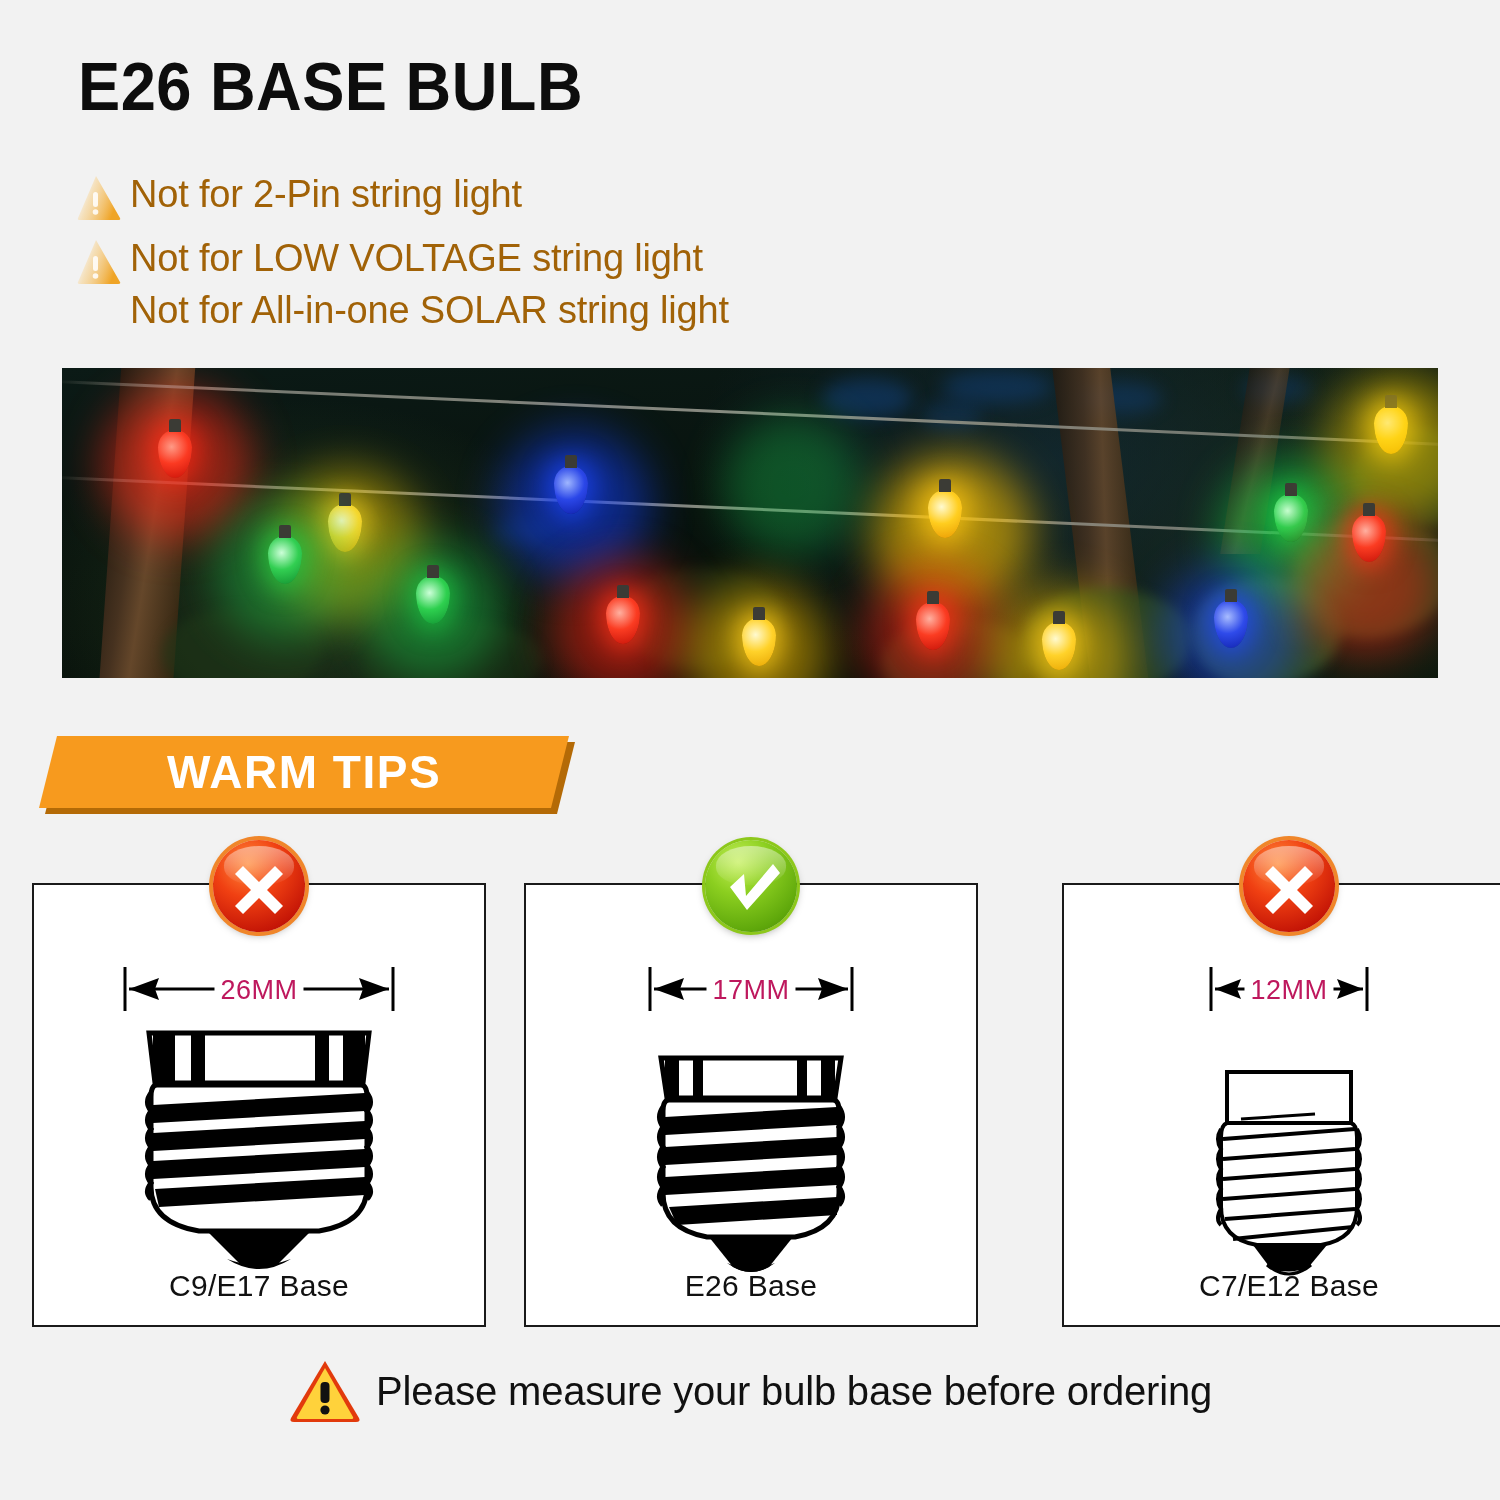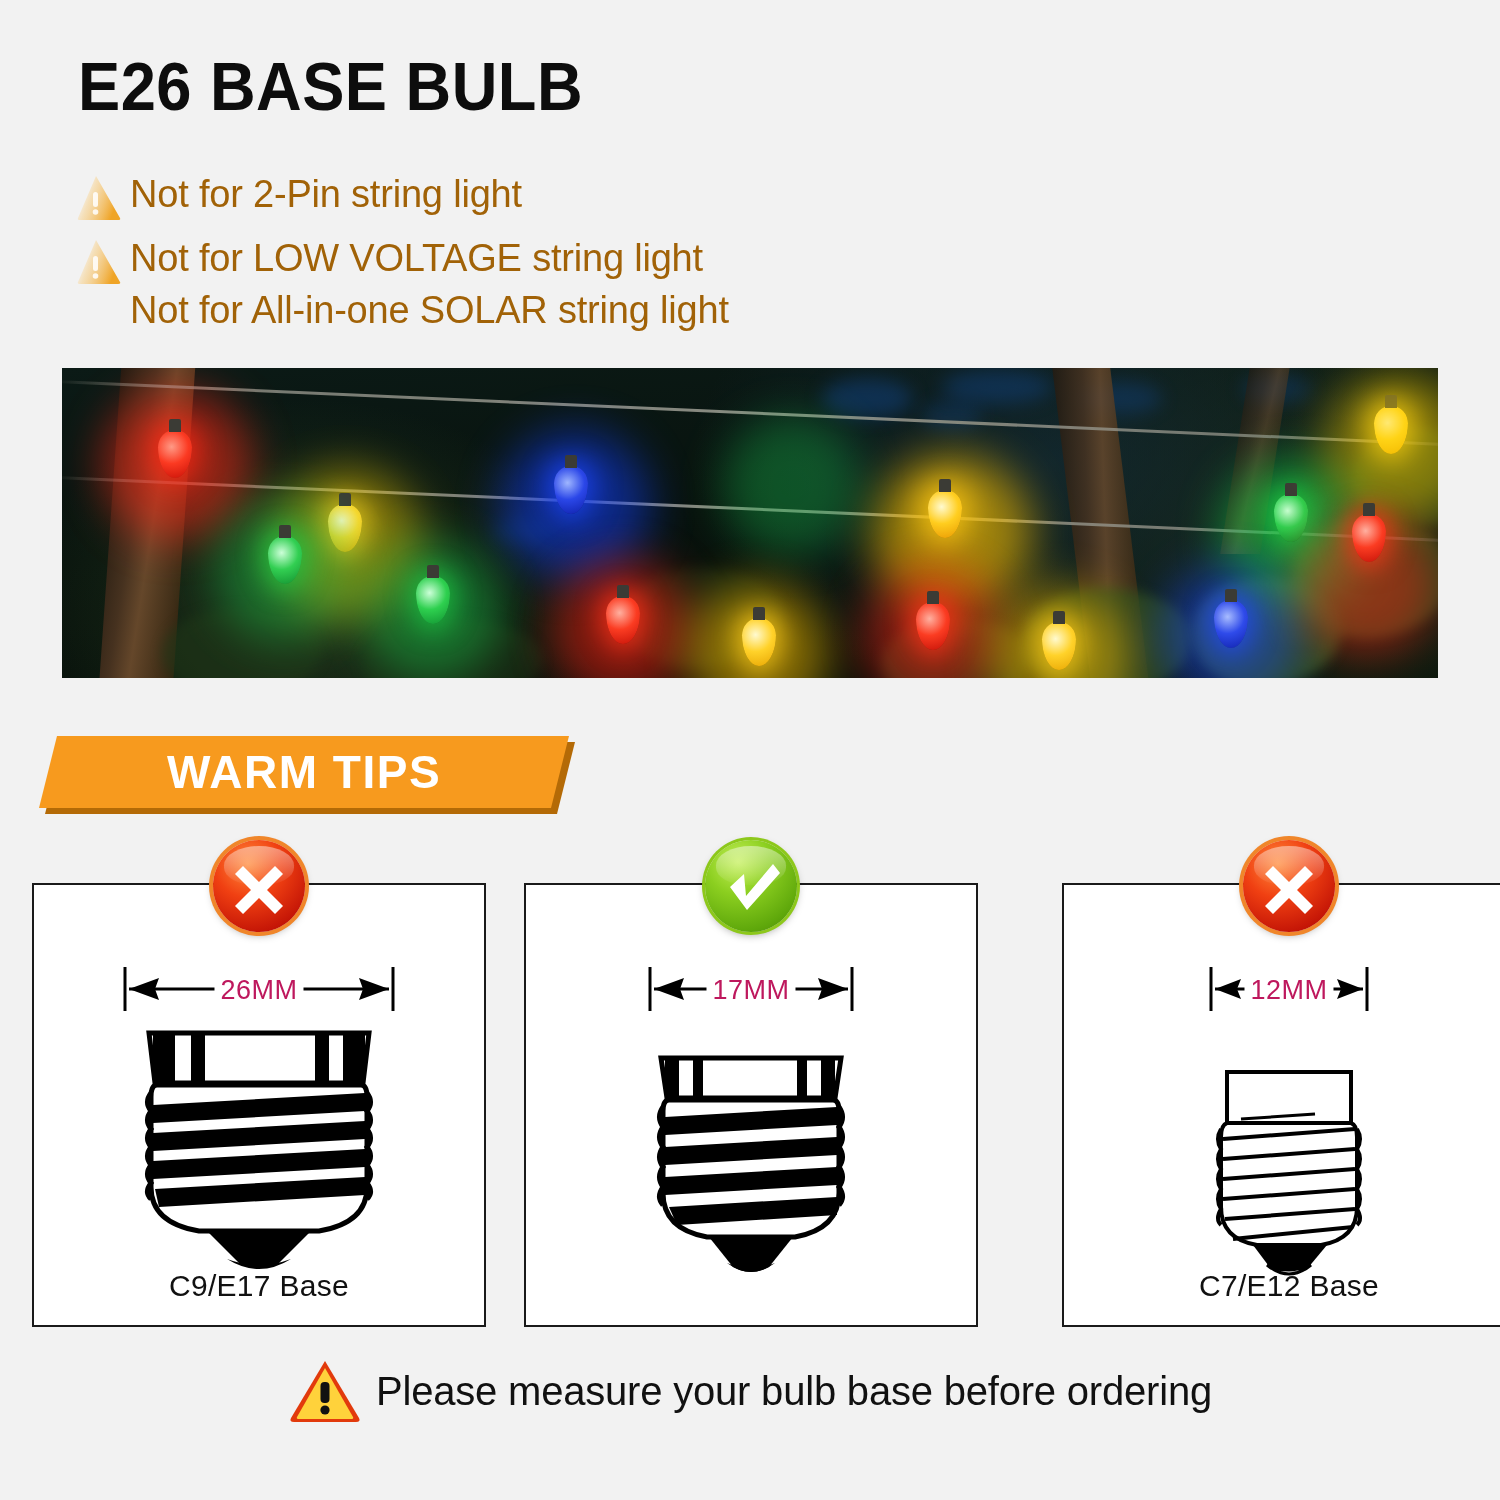--- a/index.html
+++ b/index.html
@@ -509,20 +509,21 @@
           <path d="M26 154 L194 144 L194 162 L34 172 Z" fill="#000"></path>
 
           <path d="M20 54 q-7 10 0 20 q-7 10 0 20 q-7 10 0 20 q-7 10 0 20 q-7 10 0 18" fill="none" stroke="#000" stroke-width="5"></path>
           <path d="M196 54 q7 10 0 20 q7 10 0 20 q7 10 0 20 q7 10 0 20 q7 10 0 18" fill="none" stroke="#000" stroke-width="5"></path>
 
           <path d="M66 184 L150 184 L126 214 Q108 224 90 214 Z" fill="#000"></path>
           <path d="M84 210 Q108 228 132 210 Q108 220 84 210 Z" fill="#000"></path>
         </svg>
       </div>
 
+      <div class="panel-label">E26 Base</div>
     </div>
 
     <div class="panel p3">
       <div class="badge red">
         <div class="gloss"></div>
         <svg width="92" height="92" viewBox="0 0 92 92">
           <path d="M30 26 L46 42 L62 26 L70 34 L54 50 L70 66 L62 74 L46 58 L30 74 L22 66 L38 50 L22 34 Z" fill="#ffffff"></path>
         </svg>
       </div>
 

